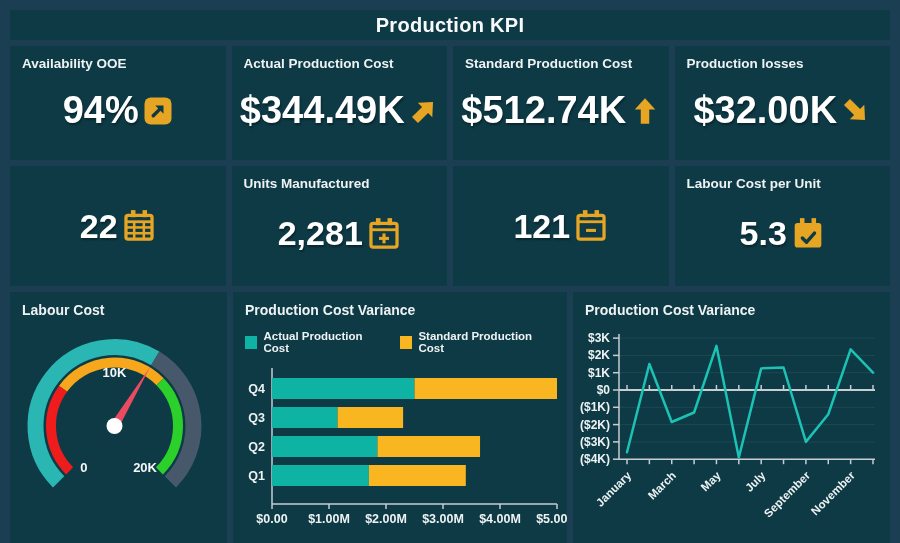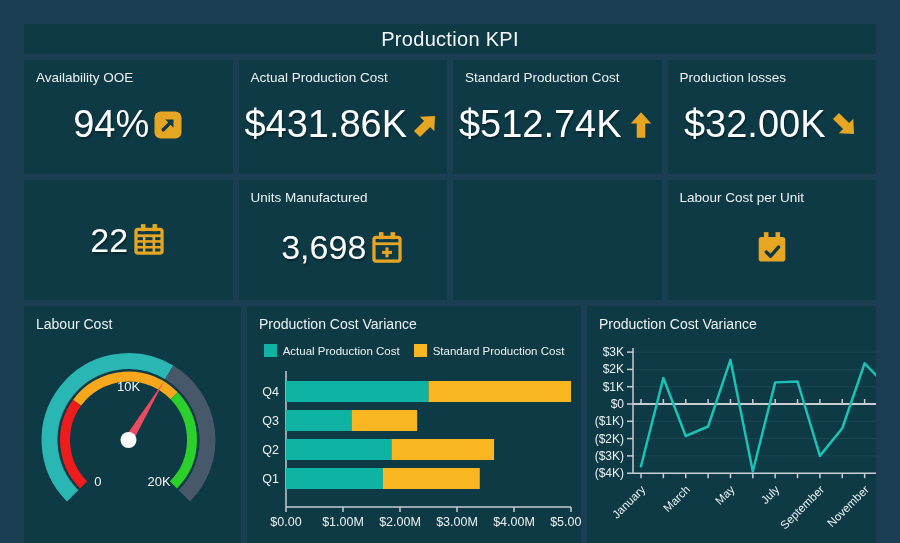--- a/index.html
+++ b/index.html
@@ -2,22 +2,22 @@
 <html><head>
 <meta charset="utf-8">
 <style>
   html,body{margin:0;padding:0;}
   body{
     width:900px;height:543px;overflow:hidden;
     background:#1b3e52;
     font-family:"Liberation Sans", sans-serif;
     color:#f2f5f6;
   }
-  .dashboard{box-sizing:border-box;width:900px;height:543px;padding:24px;
-    display:flex;flex-direction:column;gap:6px;}
+  .dashboard{box-sizing:border-box;width:900px;height:543px;padding:10px;
+    display:flex;flex-direction:column;gap:6px;font-weight:bold;}
   .card{background:#0d3a45;box-sizing:border-box;overflow:hidden;}
   .header{height:30px;flex:0 0 30px;display:flex;align-items:center;justify-content:center;}
   .header .title{font-size:20px;color:#f7f9fa;letter-spacing:.3px;}
   .kpi-row{display:grid;grid-template-columns:repeat(4,1fr);gap:6px;}
   .row1{flex:0 0 114px;}
   .row2{flex:0 0 120px;}
   .row3{flex:1;display:grid;grid-template-columns:217px 334px 1fr;gap:6px;}
   .kpi{padding:10px 12px;display:flex;flex-direction:column;}
   .card-title{font-size:13.5px;color:#eef2f3;}
   .kpi-value-row{flex:1;display:flex;align-items:center;justify-content:center;gap:4px;}
@@ -52,21 +52,21 @@
               <rect x="1.2" y="1.2" width="21.6" height="21.6" rx="5" fill="#e6a623"></rect>
      <line x1="8.2" y1="15.8" x2="13.5" y2="10.5" stroke="#0d3a45" stroke-width="2.8" stroke-linecap="round"></line>
      <polygon points="9.8,7.6 16.4,7.6 16.4,14.2" fill="#0d3a45"></polygon>
             </svg>
           </span>
       </div>
     </div>
     <div class="card kpi">
       <div class="card-title">Actual Production Cost</div>
       <div class="kpi-value-row">
-        <span class="kpi-value">$431.86K</span>
+        <span class="kpi-value">$344.49K</span>
         <span class="kpi-icon">
             <svg viewBox="0 0 24 24" width="30" height="30">
               <g transform="rotate(45 12 12)">
                 <polygon points="12,1.8 20.2,10.8 15.4,10.8 15.4,22.2 8.6,22.2 8.6,10.8 3.8,10.8" fill="#e6a623"></polygon>
               </g>
             </svg>
           </span>
       </div>
     </div>
     <div class="card kpi">
@@ -109,38 +109,51 @@
      <line x1="15.4" y1="9" x2="15.4" y2="21.2" stroke="#e6a623" stroke-width="1.8"></line>
      <line x1="2.8" y1="13" x2="21.2" y2="13" stroke="#e6a623" stroke-width="1.8"></line>
      <line x1="2.8" y1="17.1" x2="21.2" y2="17.1" stroke="#e6a623" stroke-width="1.8"></line>
             </svg>
           </span>
       </div>
     </div>
     <div class="card kpi">
       <div class="card-title">Units Manufactured</div>
       <div class="kpi-value-row">
-        <span class="kpi-value">3,698</span>
+        <span class="kpi-value">2,281</span>
         <span class="kpi-icon">
             <svg viewBox="0 0 24 24" width="34" height="34">
               <rect x="2.8" y="4.5" width="18.4" height="16.7" rx="1.5" fill="none" stroke="#e6a623" stroke-width="2.3"></rect>
               <rect x="6.3" y="0.8" width="3.2" height="5" fill="#e6a623"></rect>
               <rect x="14.5" y="0.8" width="3.2" height="5" fill="#e6a623"></rect>
               <line x1="2.8" y1="9" x2="21.2" y2="9" stroke="#e6a623" stroke-width="2"></line>
               <line x1="12" y1="11.6" x2="12" y2="18.6" stroke="#e6a623" stroke-width="2.2"></line>
      <line x1="8.5" y1="15.1" x2="15.5" y2="15.1" stroke="#e6a623" stroke-width="2.2"></line>
             </svg>
           </span>
       </div>
     </div>
     <div class="card kpi">
+      <div class="kpi-value-row">
+        <span class="kpi-value">121</span>
+        <span class="kpi-icon">
+            <svg viewBox="0 0 24 24" width="34" height="34">
+              <rect x="2.8" y="4.5" width="18.4" height="16.7" rx="1.5" fill="none" stroke="#e6a623" stroke-width="2.3"></rect>
+              <rect x="6.3" y="0.8" width="3.2" height="5" fill="#e6a623"></rect>
+              <rect x="14.5" y="0.8" width="3.2" height="5" fill="#e6a623"></rect>
+              <line x1="2.8" y1="9" x2="21.2" y2="9" stroke="#e6a623" stroke-width="2"></line>
+              <line x1="8.5" y1="15.1" x2="15.5" y2="15.1" stroke="#e6a623" stroke-width="2.2"></line>
+            </svg>
+          </span>
+      </div>
     </div>
     <div class="card kpi">
       <div class="card-title">Labour Cost per Unit</div>
       <div class="kpi-value-row">
+        <span class="kpi-value">5.3</span>
         <span class="kpi-icon">
             <svg viewBox="0 0 24 24" width="34" height="34">
               <rect x="2.6" y="4.3" width="18.8" height="17.2" rx="2" fill="#e6a623"></rect>
               <rect x="6.3" y="0.8" width="3.2" height="5" fill="#e6a623"></rect>
               <rect x="14.5" y="0.8" width="3.2" height="5" fill="#e6a623"></rect>
               <polyline points="8,14.8 11,17.8 16.6,11.4" fill="none" stroke="#0d3a45" stroke-width="2.4" stroke-linecap="round" stroke-linejoin="round"></polyline>
             </svg>
           </span>
       </div>
     </div>

